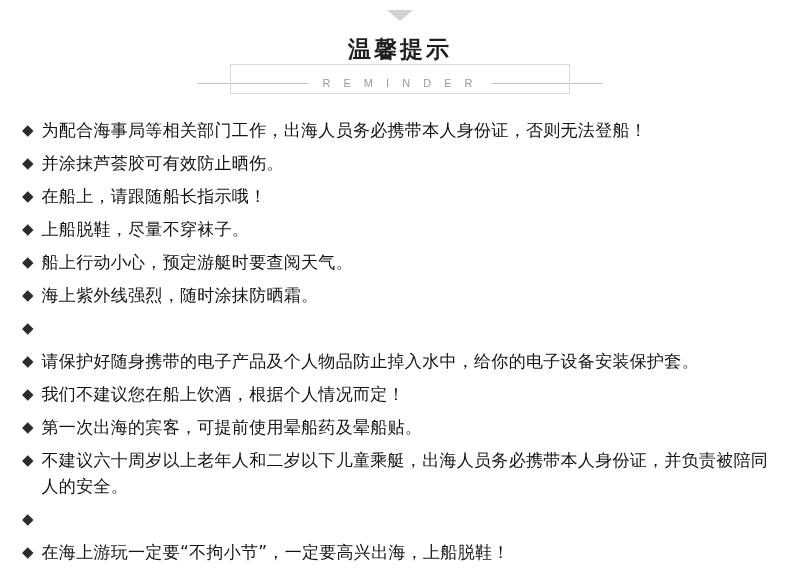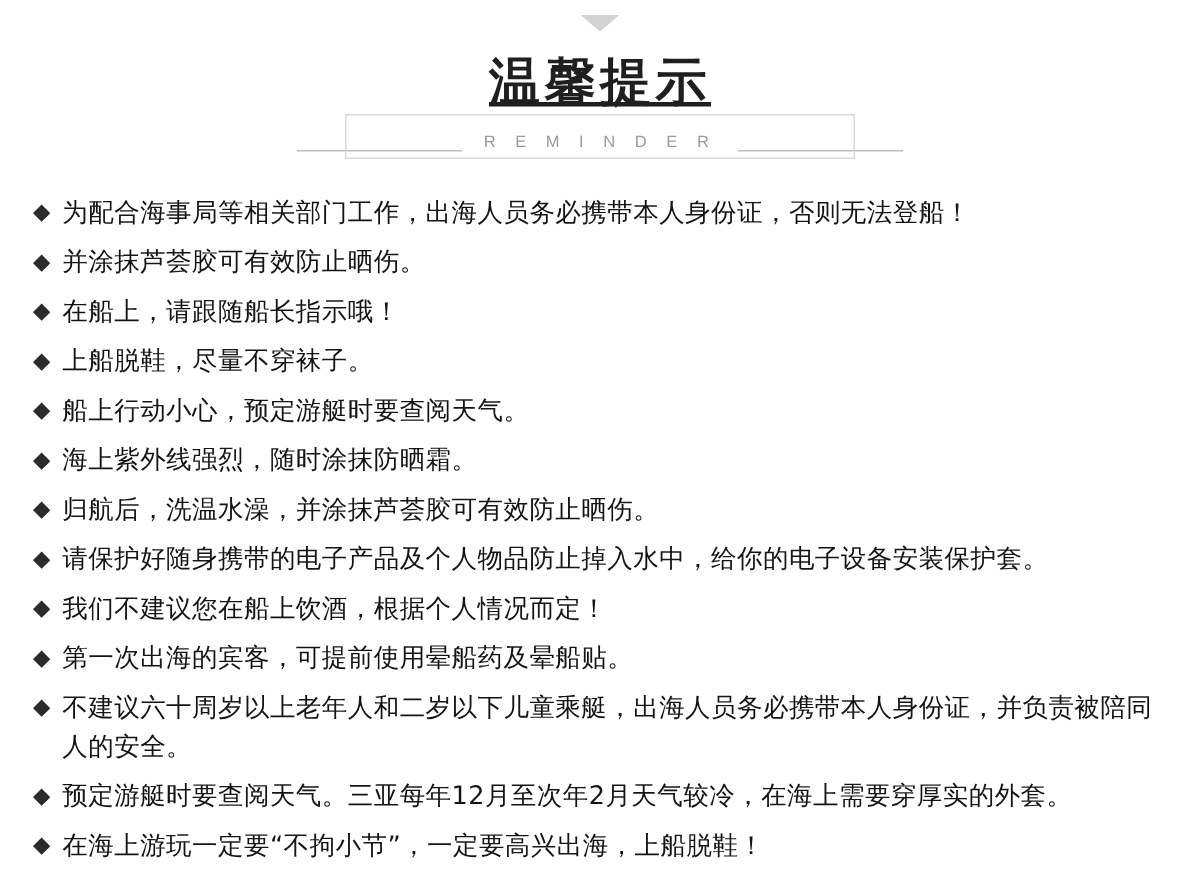--- a/index.html
+++ b/index.html
@@ -31,30 +31,29 @@
     margin: 10px auto 0 auto;
   }
 
   
   .title-block {
     text-align: center;
     margin-top: 16px;
   }
   .title-cn {
     font-family: "DejaVu Sans", "Liberation Sans", sans-serif;
-    font-size: 34px;
+    font-size: 23px;
     font-weight: bold;
     letter-spacing: 3px;
     color: #1f1f1f;
     line-height: 1.1;
-    text-decoration: underline;
   }
   .subtitle-row {
     display: flex;
-    align-items: flex-end;
+    align-items: center;
     justify-content: center;
     margin-top: 9px;
   }
   .sub-rule {
     width: 110px;
     height: 0;
     border-top: 1px solid #bdbdbd;
   }
   .subtitle-en {
     font-size: 11px;
@@ -145,41 +144,39 @@
     <div class="item">
       <span class="bullet">◆</span>
       <span class="item-text">船上行动小心，预定游艇时要查阅天气。</span>
     </div>
     <div class="item">
       <span class="bullet">◆</span>
       <span class="item-text">海上紫外线强烈，随时涂抹防晒霜。</span>
     </div>
     <div class="item">
       <span class="bullet">◆</span>
-      <span class="item-text">归航后，洗温水澡，并涂抹芦荟胶可有效防止晒伤。</span>
     </div>
     <div class="item">
       <span class="bullet">◆</span>
       <span class="item-text">请保护好随身携带的电子产品及个人物品防止掉入水中，给你的电子设备安装保护套。</span>
     </div>
     <div class="item">
       <span class="bullet">◆</span>
       <span class="item-text">我们不建议您在船上饮酒，根据个人情况而定！</span>
     </div>
     <div class="item">
       <span class="bullet">◆</span>
       <span class="item-text">第一次出海的宾客，可提前使用晕船药及晕船贴。</span>
     </div>
     <div class="item">
       <span class="bullet">◆</span>
       <span class="item-text">不建议六十周岁以上老年人和二岁以下儿童乘艇，出海人员务必携带本人身份证，并负责被陪同人的安全。</span>
     </div>
     <div class="item">
       <span class="bullet">◆</span>
-      <span class="item-text">预定游艇时要查阅天气。三亚每年12月至次年2月天气较冷，在海上需要穿厚实的外套。</span>
     </div>
     <div class="item">
       <span class="bullet">◆</span>
       <span class="item-text">在海上游玩一定要“不拘小节”，一定要高兴出海，上船脱鞋！</span>
     </div>
   </div>
 
 </div>
 
 </body></html>

